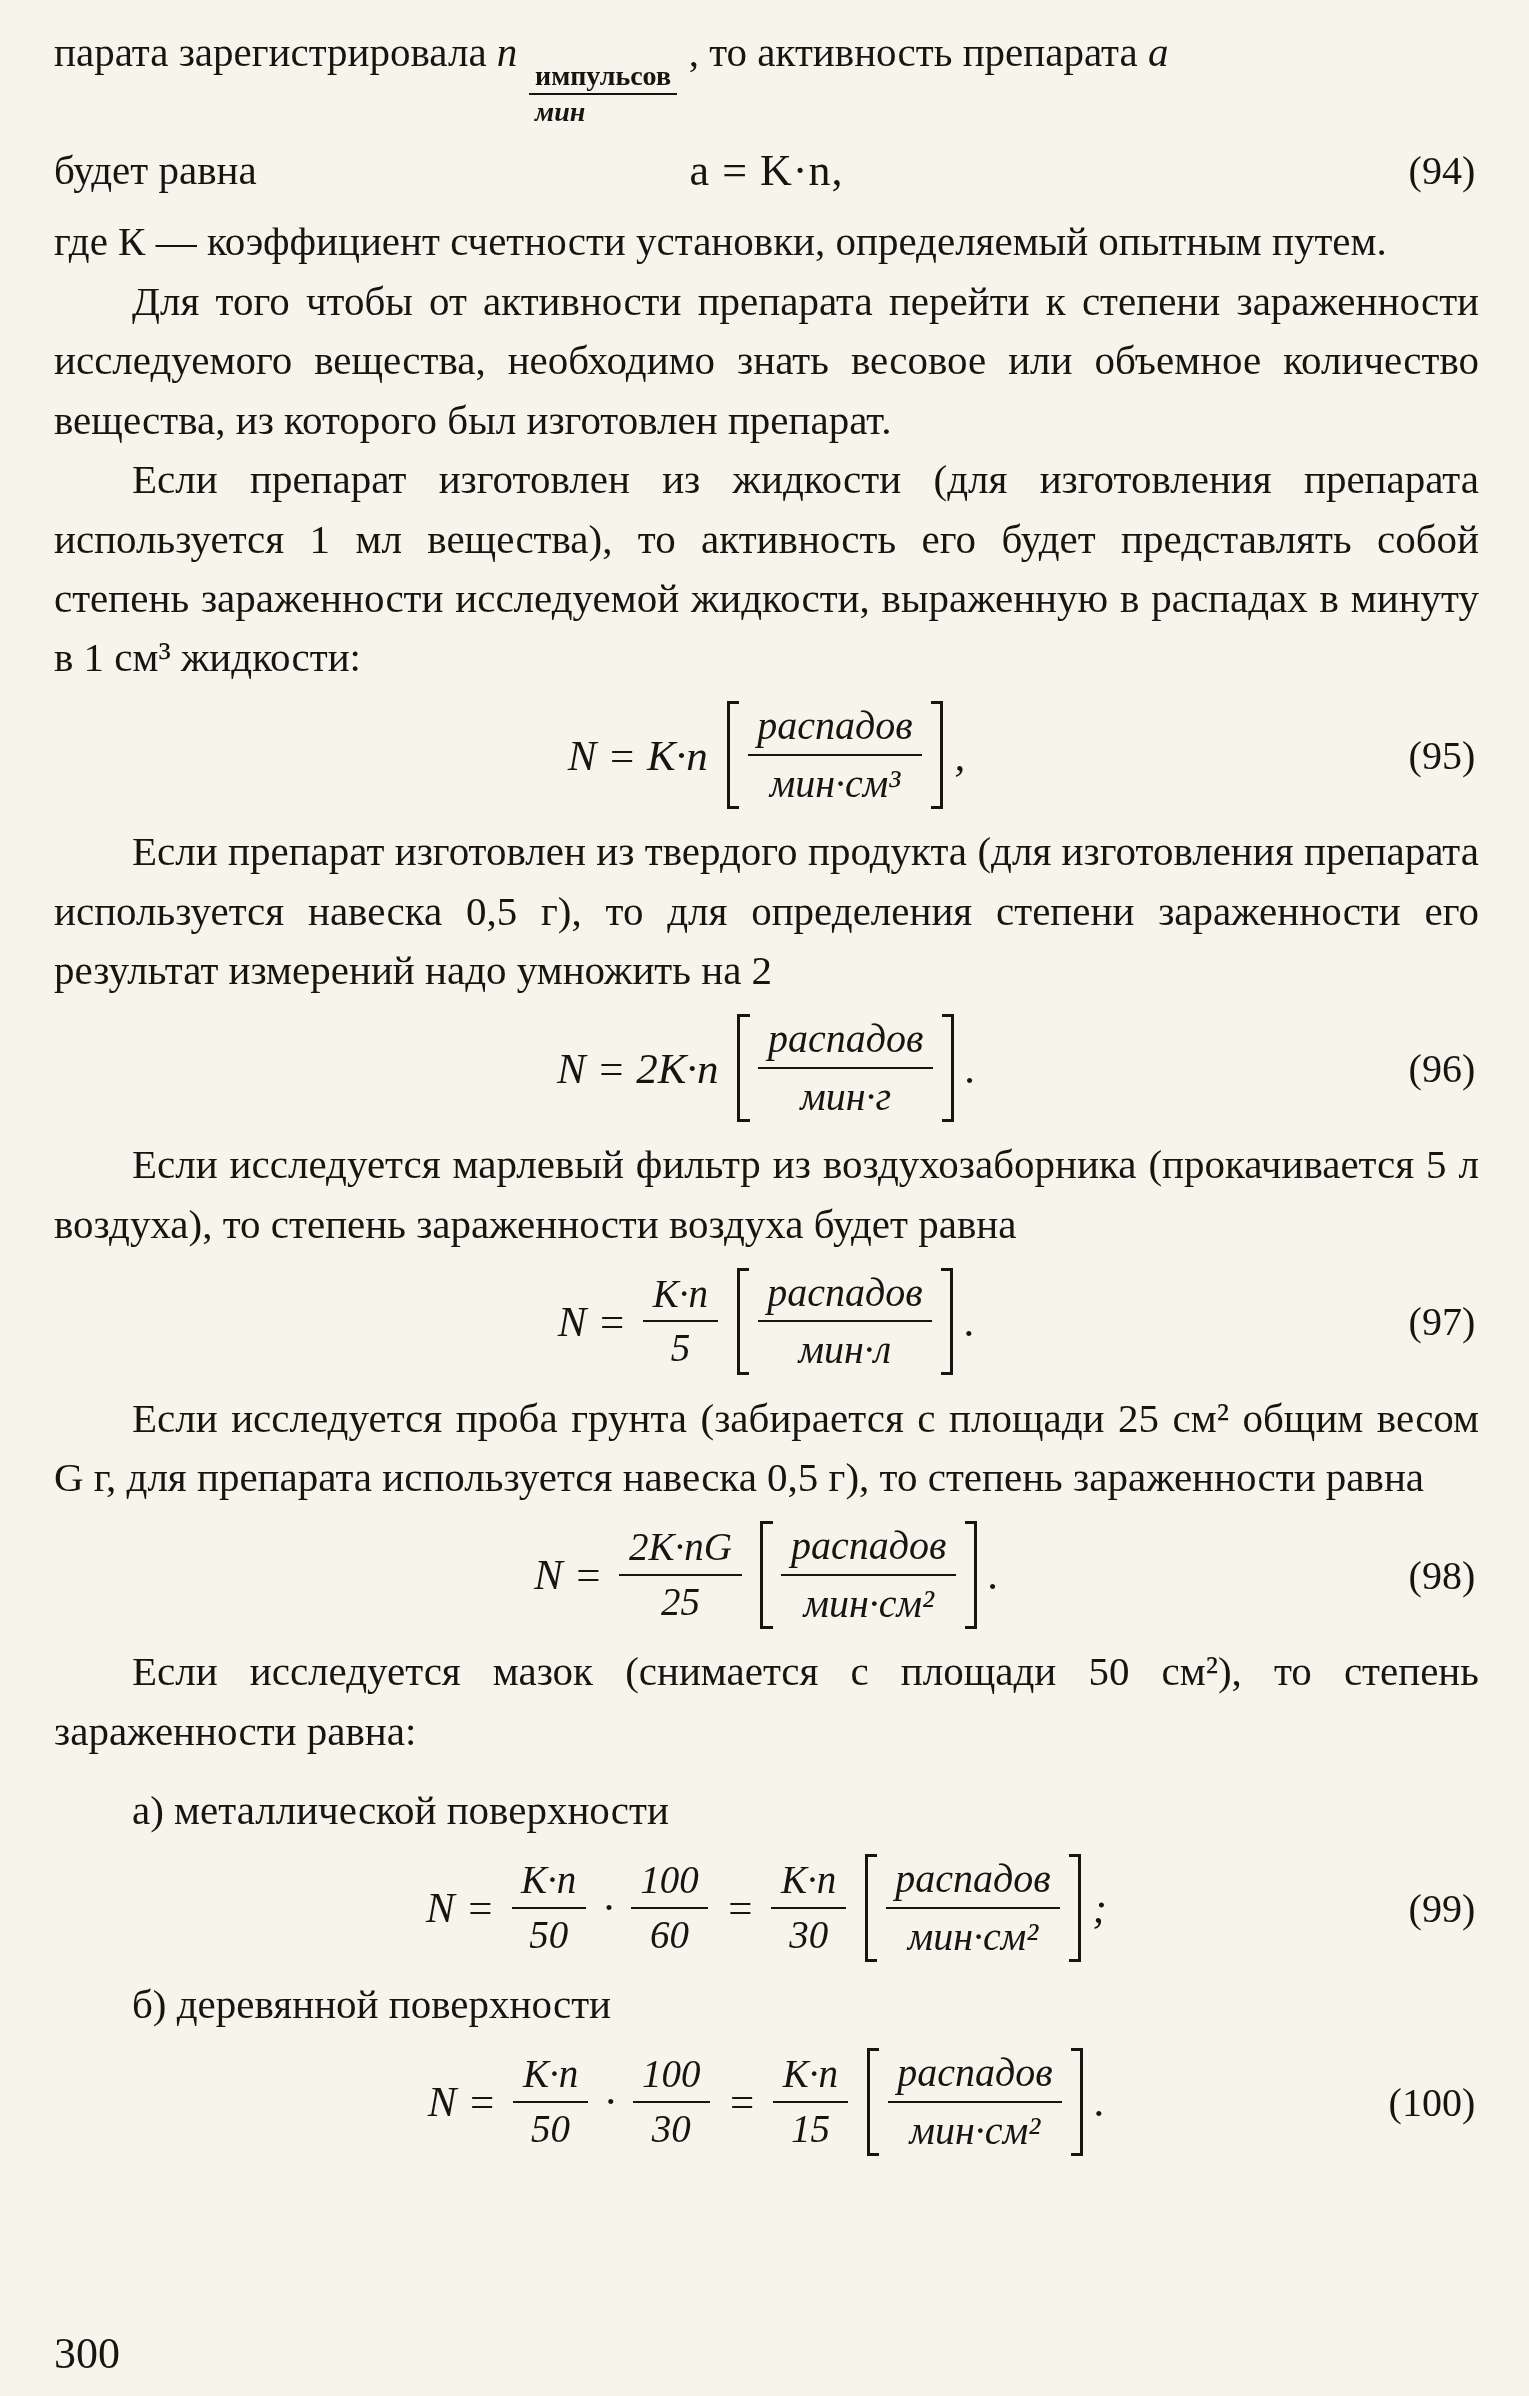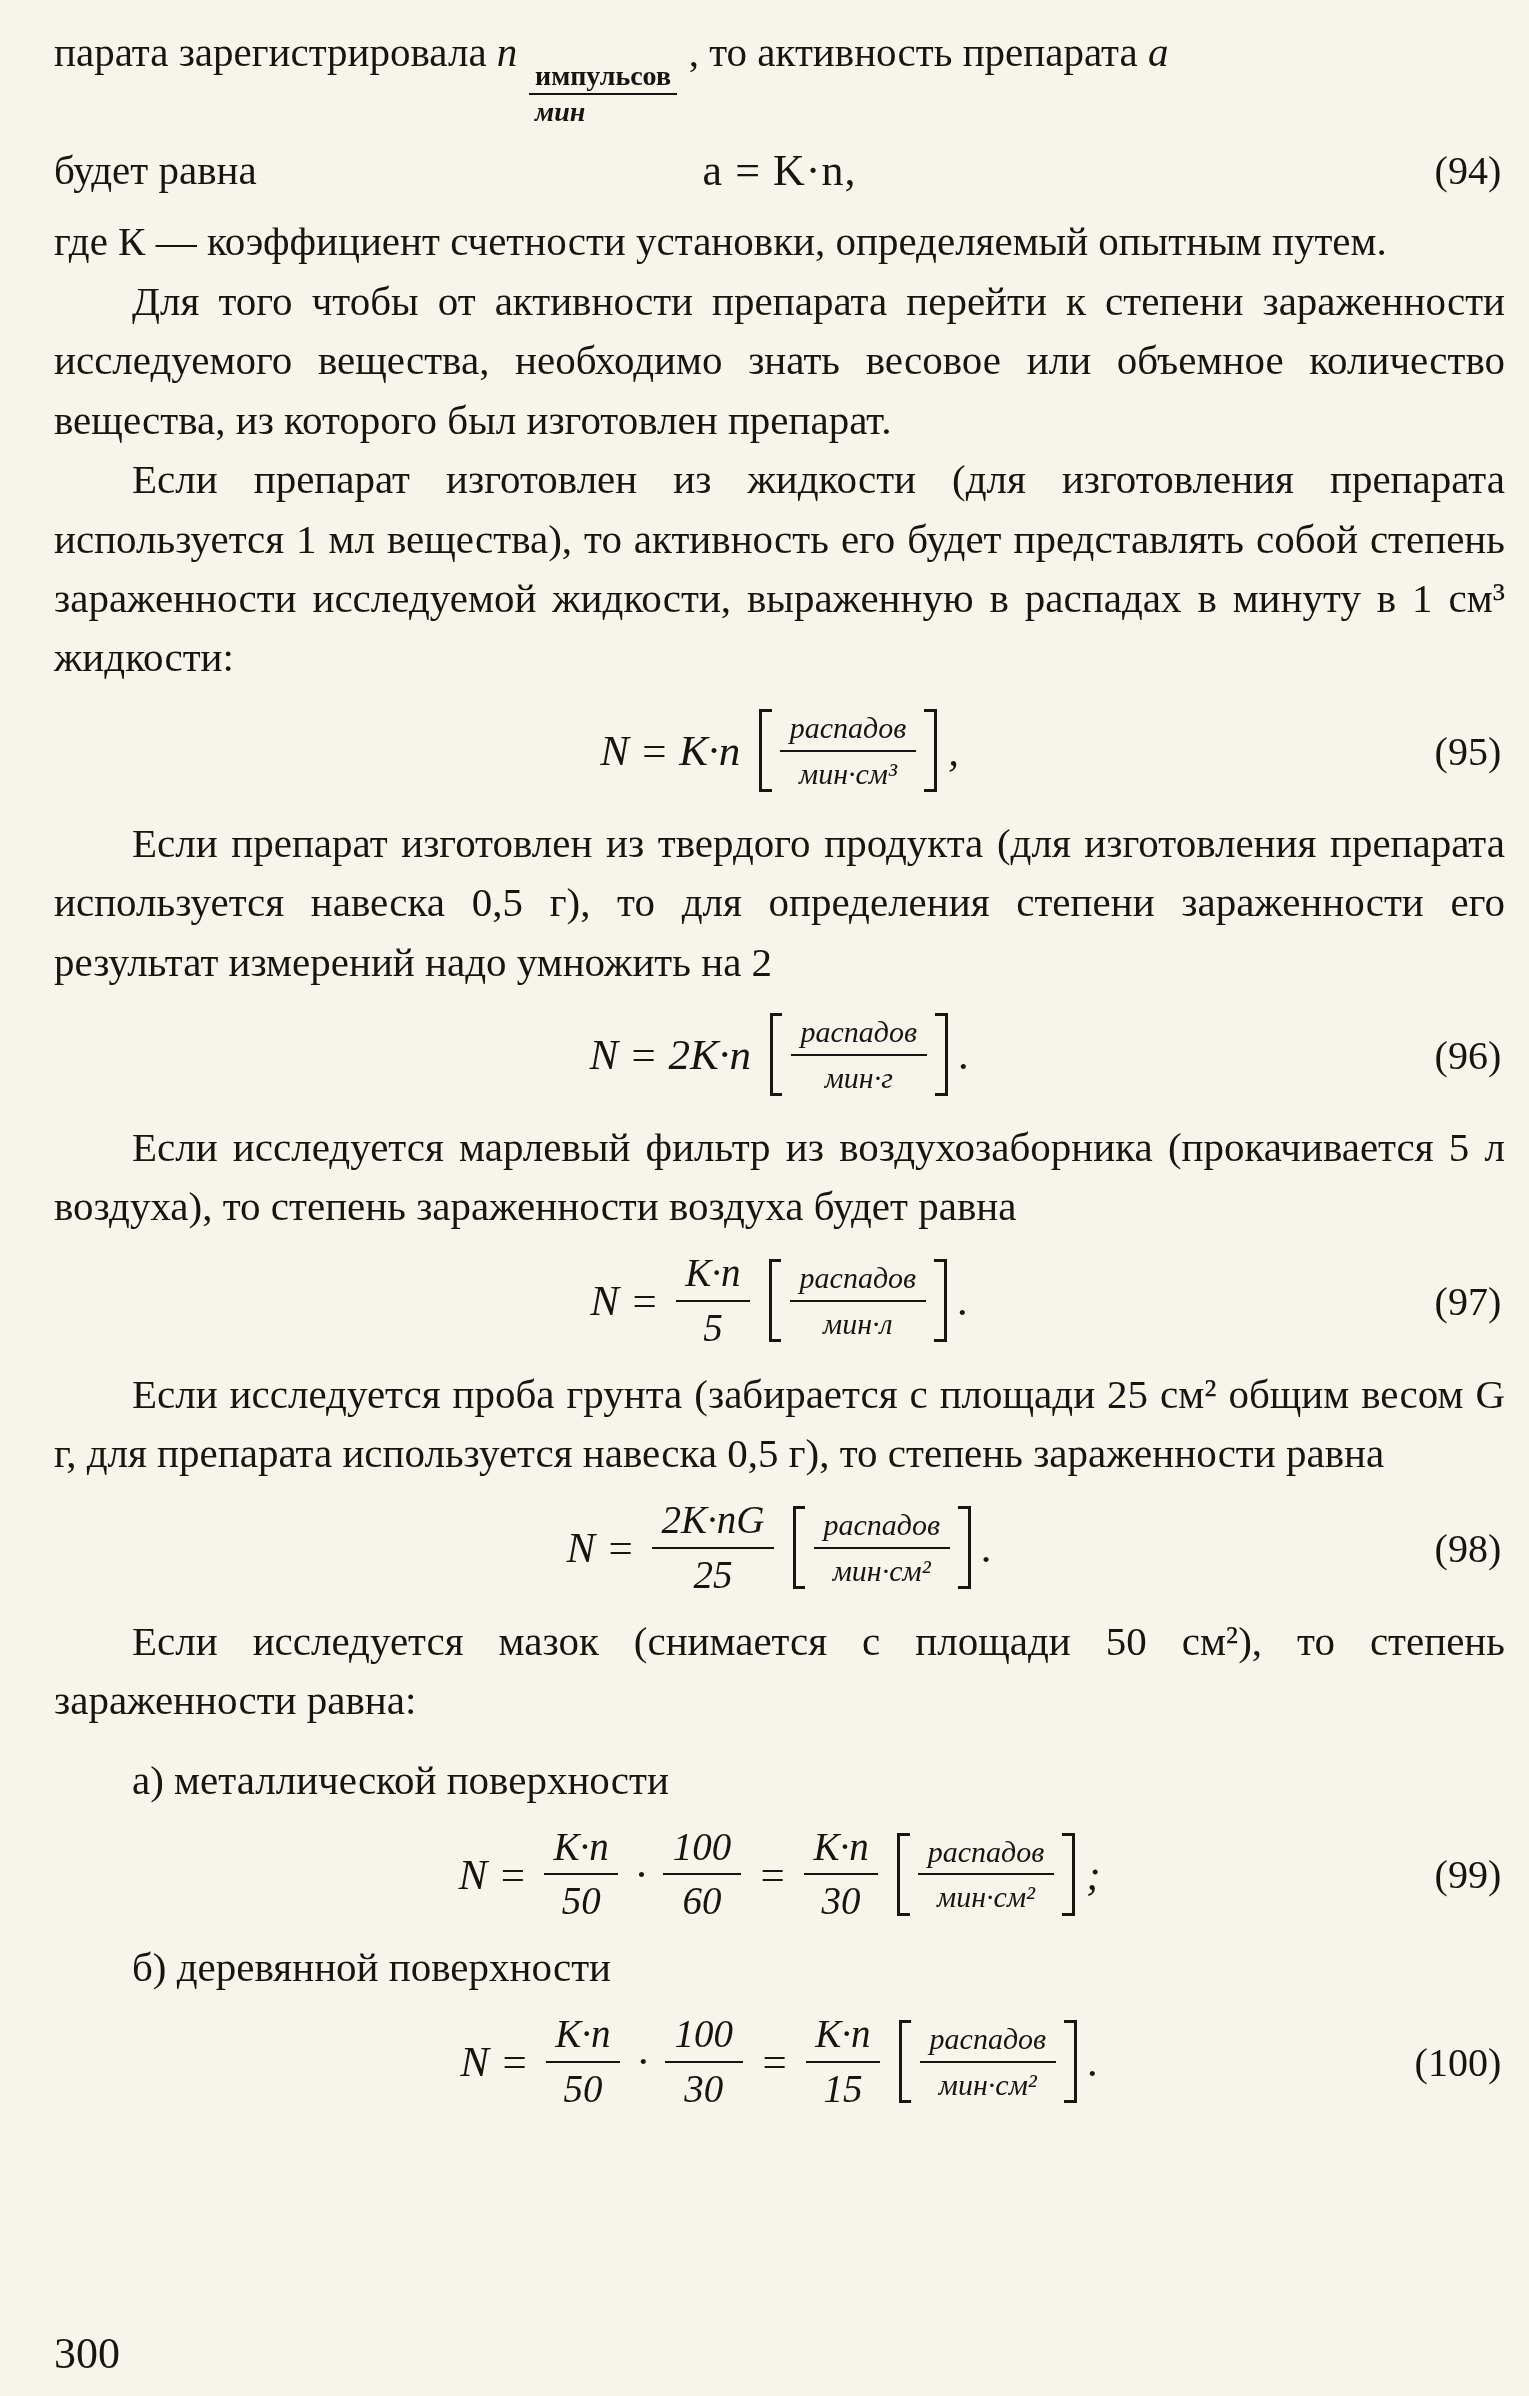--- a/index.html
+++ b/index.html
@@ -3,21 +3,21 @@
 <meta charset="utf-8">
 <style>
   * { box-sizing: border-box; }
   html, body { margin: 0; padding: 0; }
   body {
     width: 1529px; height: 2396px; overflow: hidden; position: relative;
     background: #f7f4ec;
     color: #181410;
     font-family: "Liberation Serif", "DejaVu Serif", serif;
   }
-  .page { padding: 23px 24px 0 54px; }
+  .page { padding: 23px 50px 0 54px; }
 
   .para { font-size: 41px; line-height: 1.45; text-align: justify; margin: 0; }
   .para.indent { text-indent: 78px; }
   .para.tight { margin-top: 20px; }
 
   .var { font-style: italic; }
 
   
   .inline-frac {
     display: inline-flex; flex-direction: column; align-items: flex-start;
@@ -42,21 +42,21 @@
   .fbody { display: inline-flex; align-items: center; gap: 17px; font-size: 43px; font-style: italic; }
   .eq-num {
     position: absolute; right: 3.8px; top: 50%; transform: translateY(-50%);
     font-size: 40px; font-style: normal;
   }
 
   .frac { display: inline-flex; flex-direction: column; align-items: center; line-height: 1.2; }
   .frac .ft { border-bottom: 2.9px solid #181410; padding: 0 9.6px 2.9px; }
   .frac .fb { padding: 2.9px 9.6px 0; }
   .frac.big { font-size: 39px; }
-  .frac.units { font-size: 30px; line-height: 1.25; }
+  .frac.units { font-size: 40px; line-height: 1.25; }
 
   .bracket-group { display: inline-flex; align-items: stretch; margin: 0 1.9px; }
   .brk { width: 12.4px; }
   .brk.l { border-left: 3.3px solid #181410; border-top: 3.3px solid #181410; border-bottom: 3.3px solid #181410; margin-right: 8.6px; }
   .brk.r { border-right: 3.3px solid #181410; border-top: 3.3px solid #181410; border-bottom: 3.3px solid #181410; margin-left: 8.6px; }
 
   .punct { margin-left: -7.6px; }
 
   .page-number { position: absolute; left: 54px; bottom: 17px; font-size: 44px; }
 </style>

